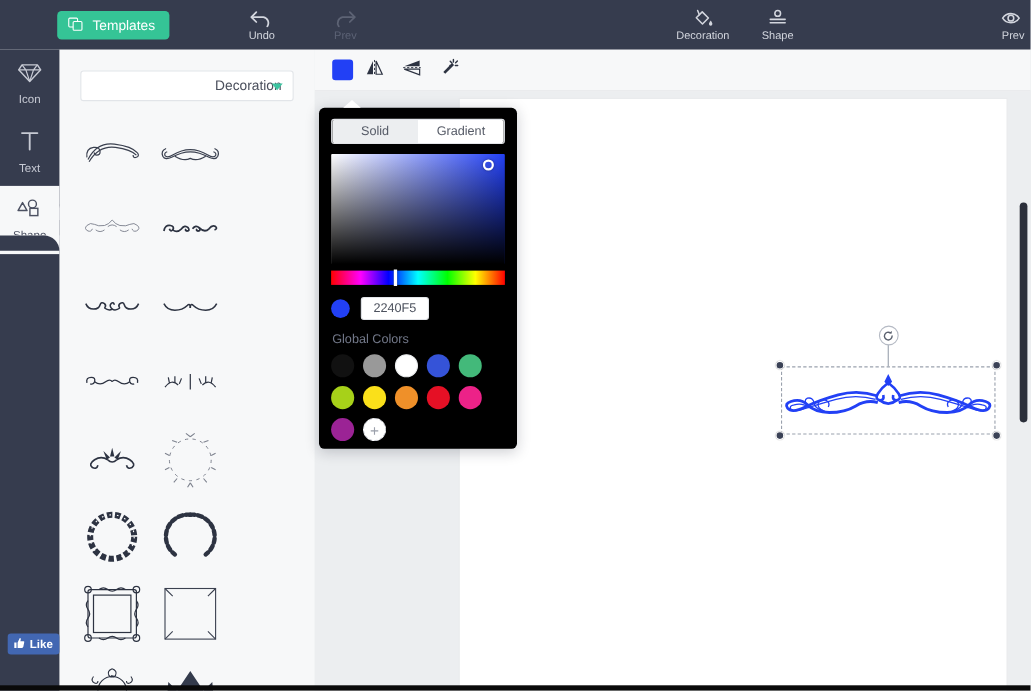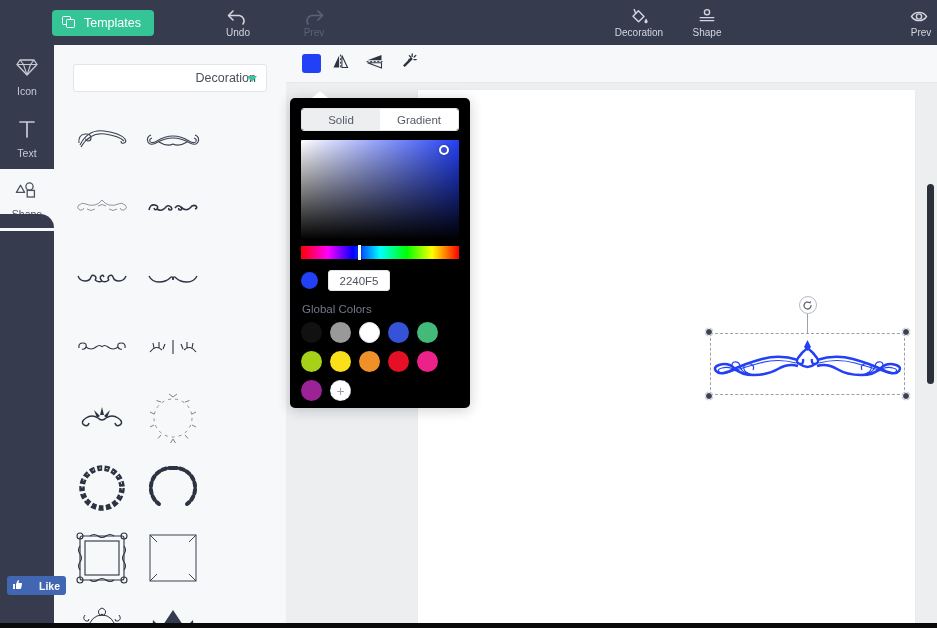--- a/index.html
+++ b/index.html
@@ -74,21 +74,21 @@
   .rail-round-a { position:absolute; left:0; top:169px; width:54px; height:14px; background:#f7f8f9;}
   .rail-round-a:after{content:"";position:absolute;left:0;top:0;width:54px;height:14px;background:#363c4e;border-radius:0 14px 0 0;}
   .rail-round-b { position:absolute; left:0; top:141px; width:54px; height:14px; background:#f7f8f9;}
   .rail-round-b:after{content:"";position:absolute;left:0;top:0;width:54px;height:14px;background:#363c4e;border-radius:0 0 14px 0;}
 
   .like-btn {
     position: absolute; left: 7px; top: 531px;
     background: #4267b2; color: #fff;
     border-radius: 3px;
     height: 19px; padding: 0 6px 0 5px;
-    display: flex; align-items: center; gap: 16px;
+    display: flex; align-items: center; gap: 4px;
     font-size: 10.5px; font-weight: bold;
     cursor: pointer;
   }
 
   
   .panel {
     position: absolute; left: 54px; top: 45px; width: 232px; bottom: 0;
     background: #f7f8f9;
     z-index: 20;
     overflow: hidden;

